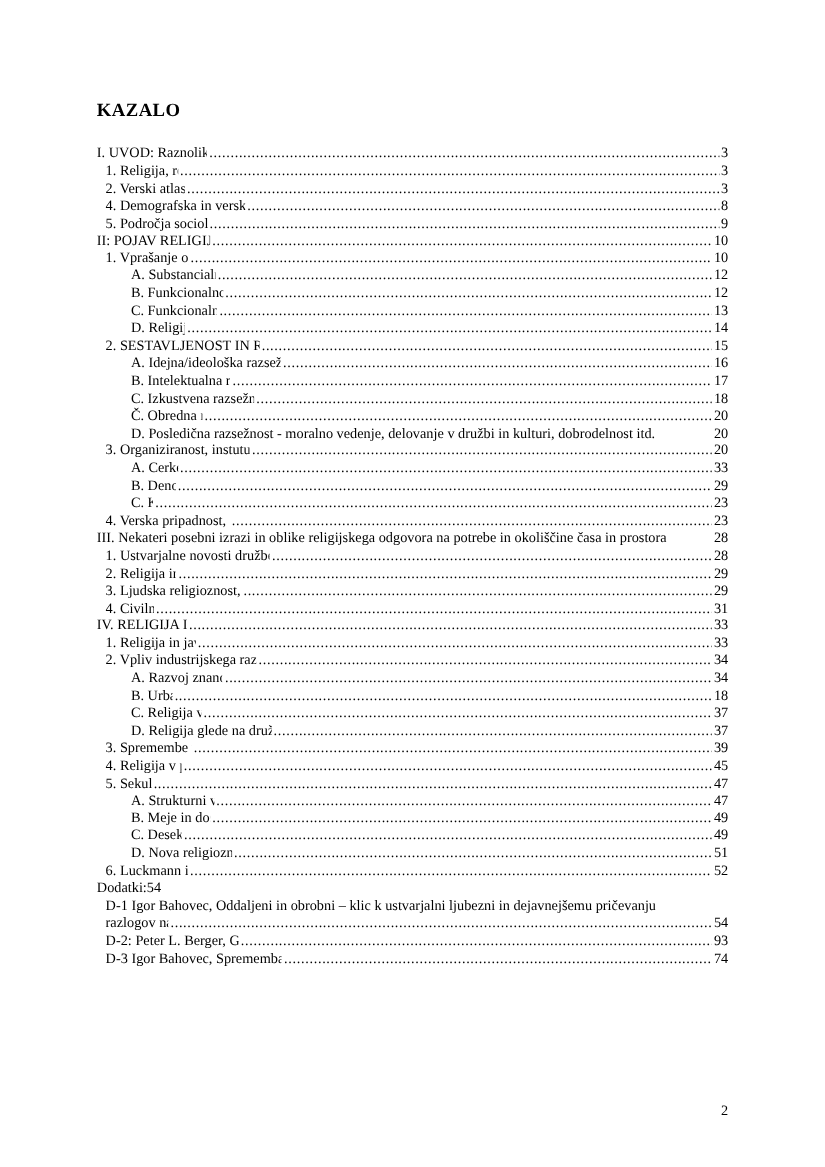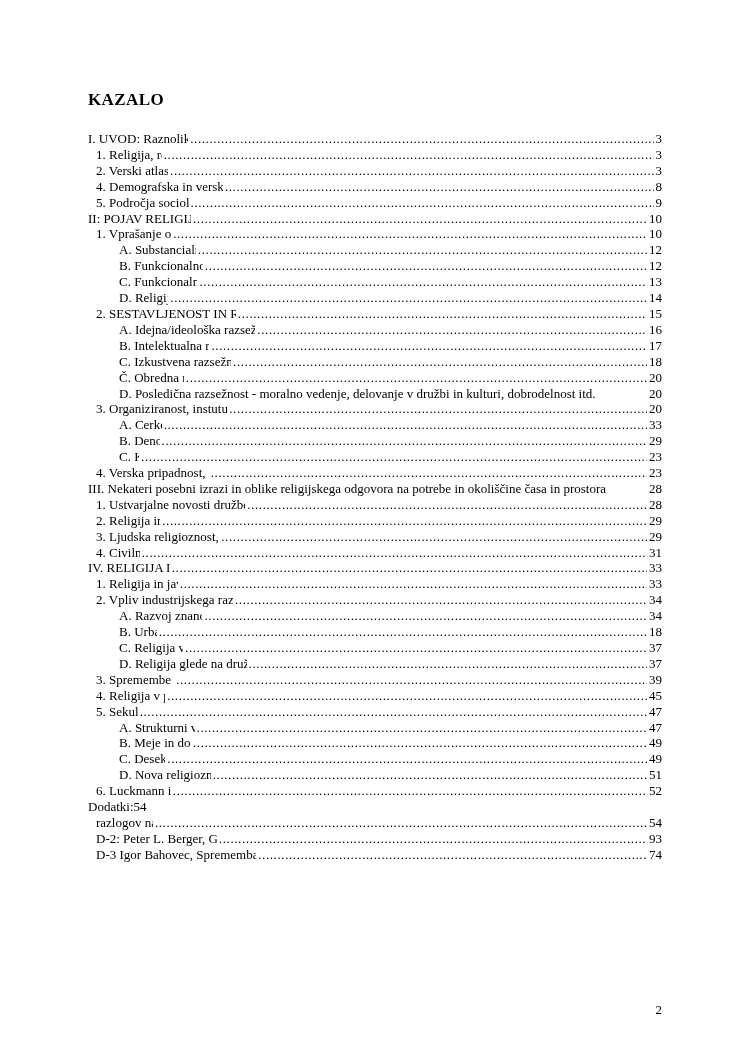--- a/index.html
+++ b/index.html
@@ -280,20 +280,23 @@
         </div>
         <div class="row lvl1">
           <span class="t">6. Luckmann in nevidna religija</span>
           <span class="dots"></span>
           <span class="pg">52</span>
         </div>
         <div class="row lvl0">
           <span class="t">Dodatki:54</span>
         </div>
         <div class="row lvl1">
+          <span class="t">D-1  Igor Bahovec, Oddaljeni in obrobni – klic k ustvarjalni ljubezni in dejavnejšemu pričevanju</span>
+        </div>
+        <div class="row lvl1">
           <span class="t">razlogov našega upanja</span>
           <span class="dots"></span>
           <span class="pg">54</span>
         </div>
         <div class="row lvl1">
           <span class="t">D-2: Peter L. Berger, Globalni oris desekularizacije sveta</span>
           <span class="dots"></span>
           <span class="pg">93</span>
         </div>
         <div class="row lvl1">

